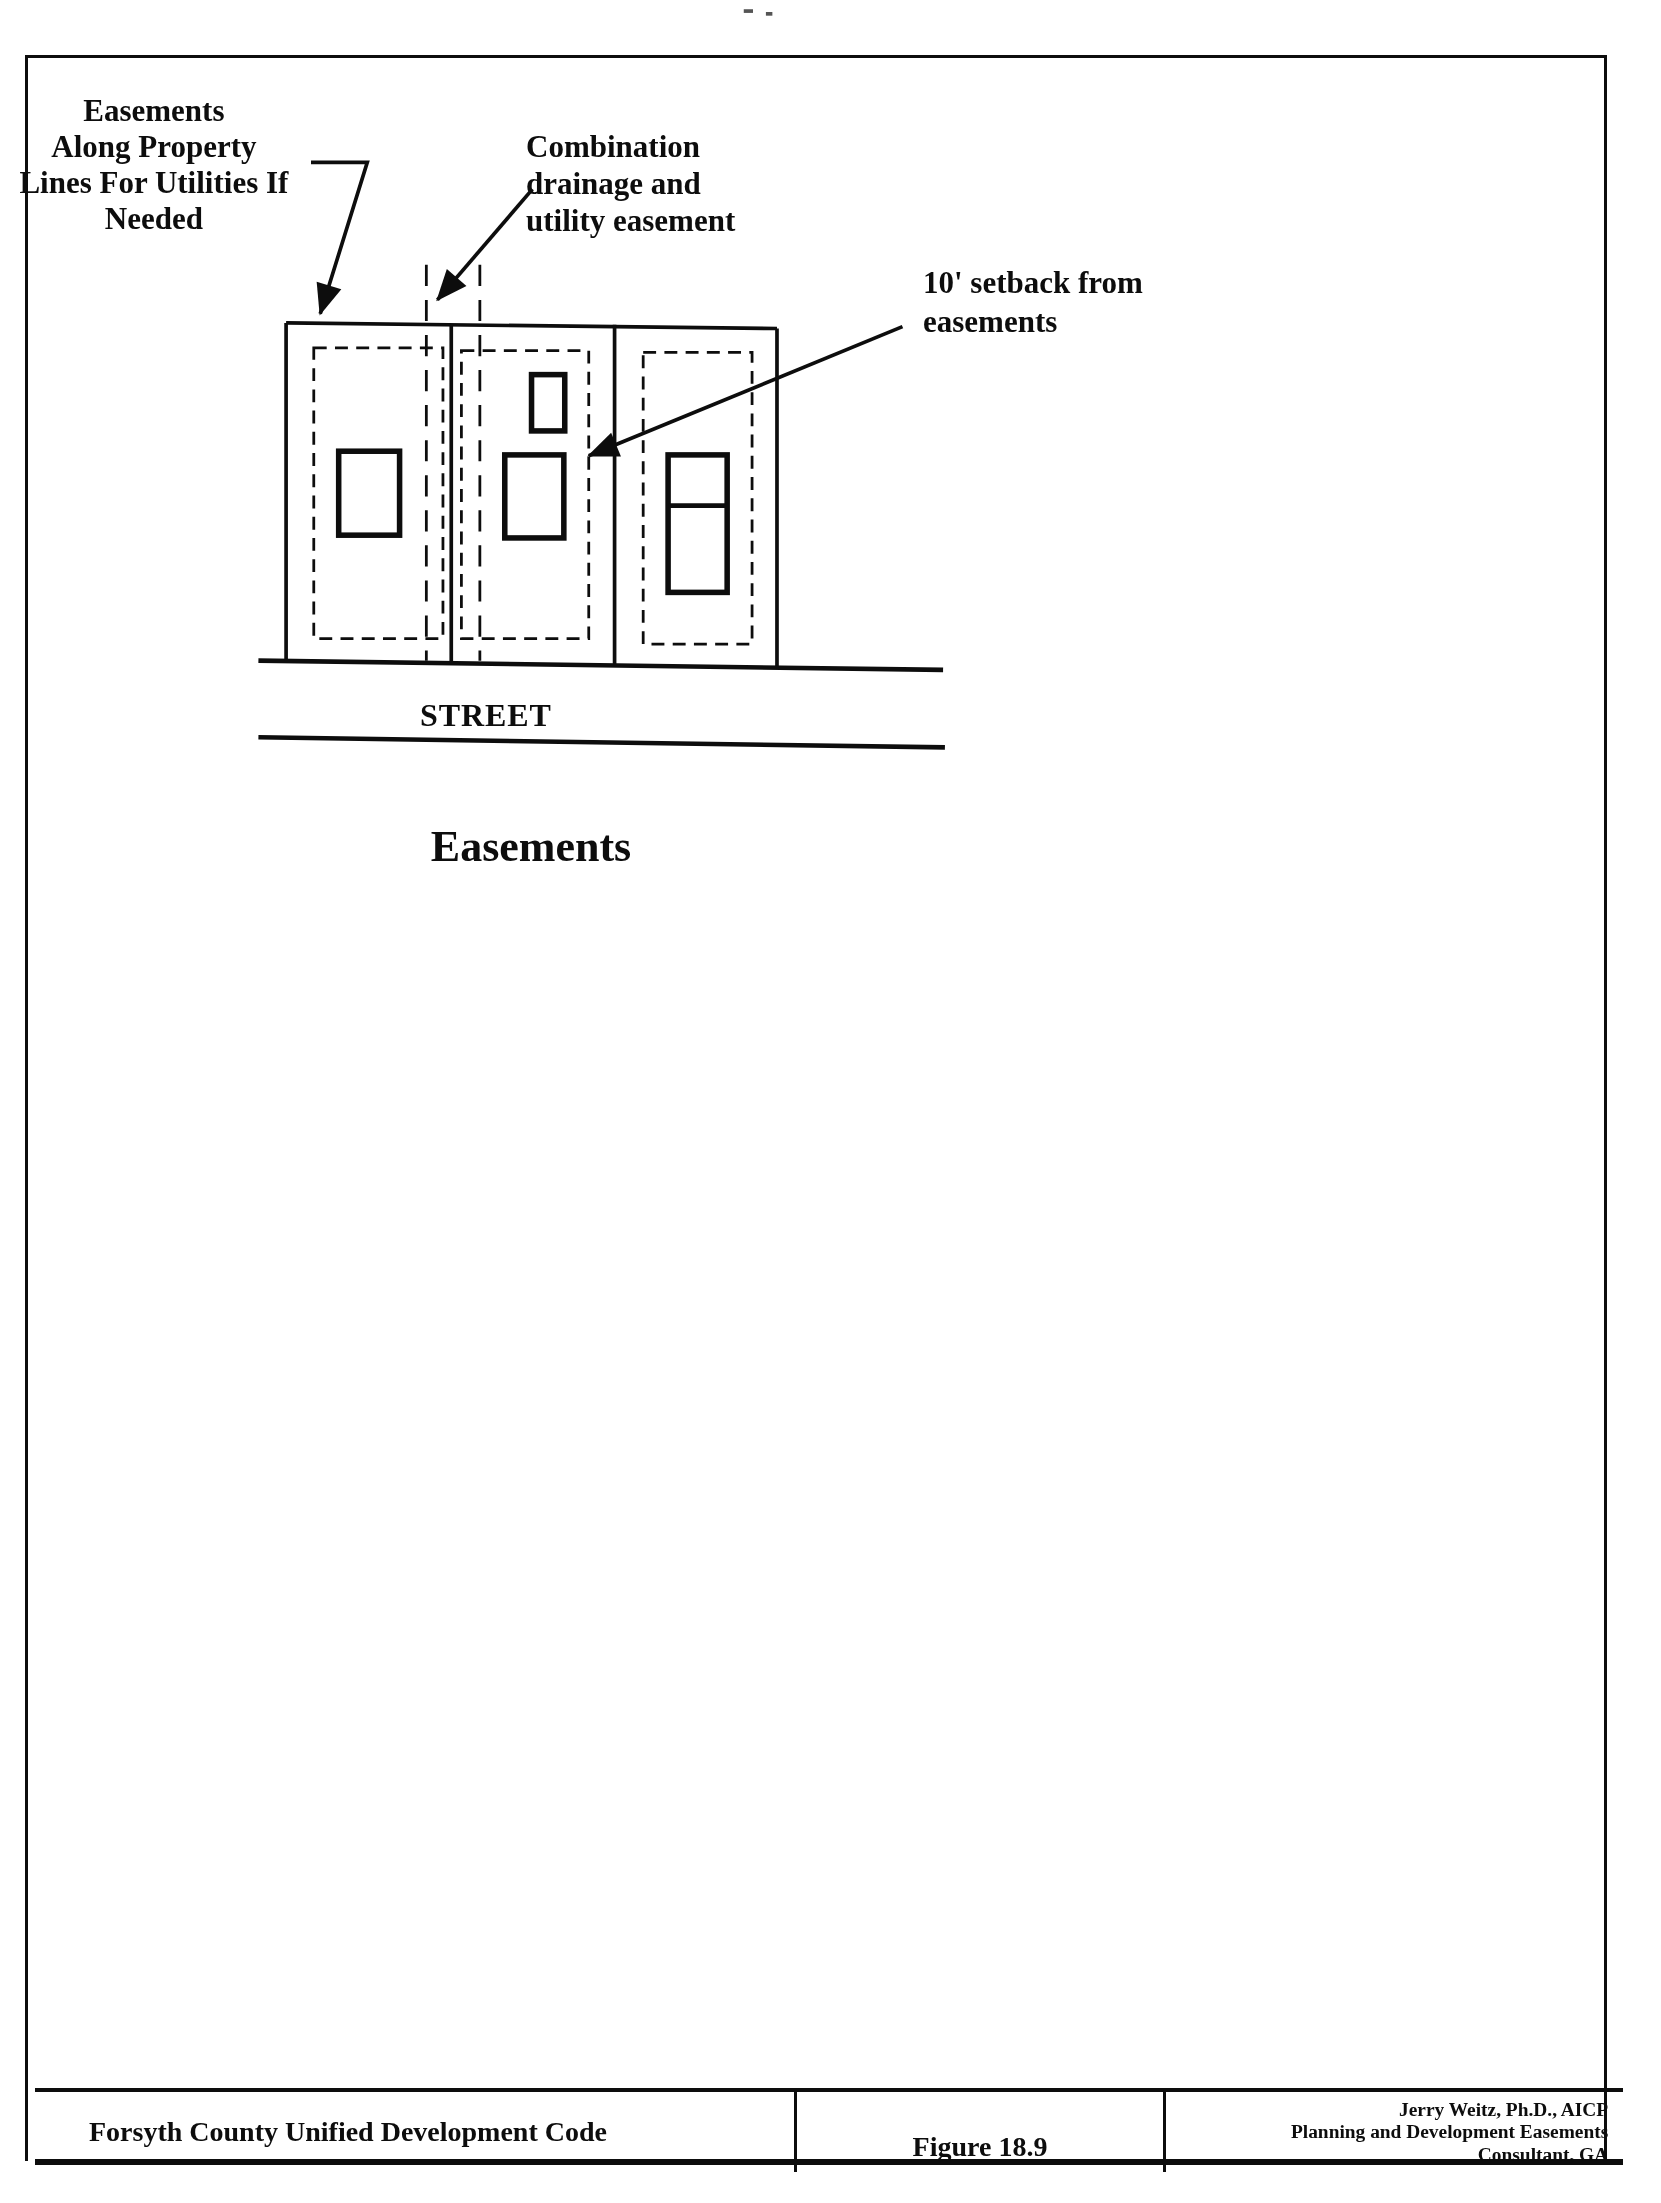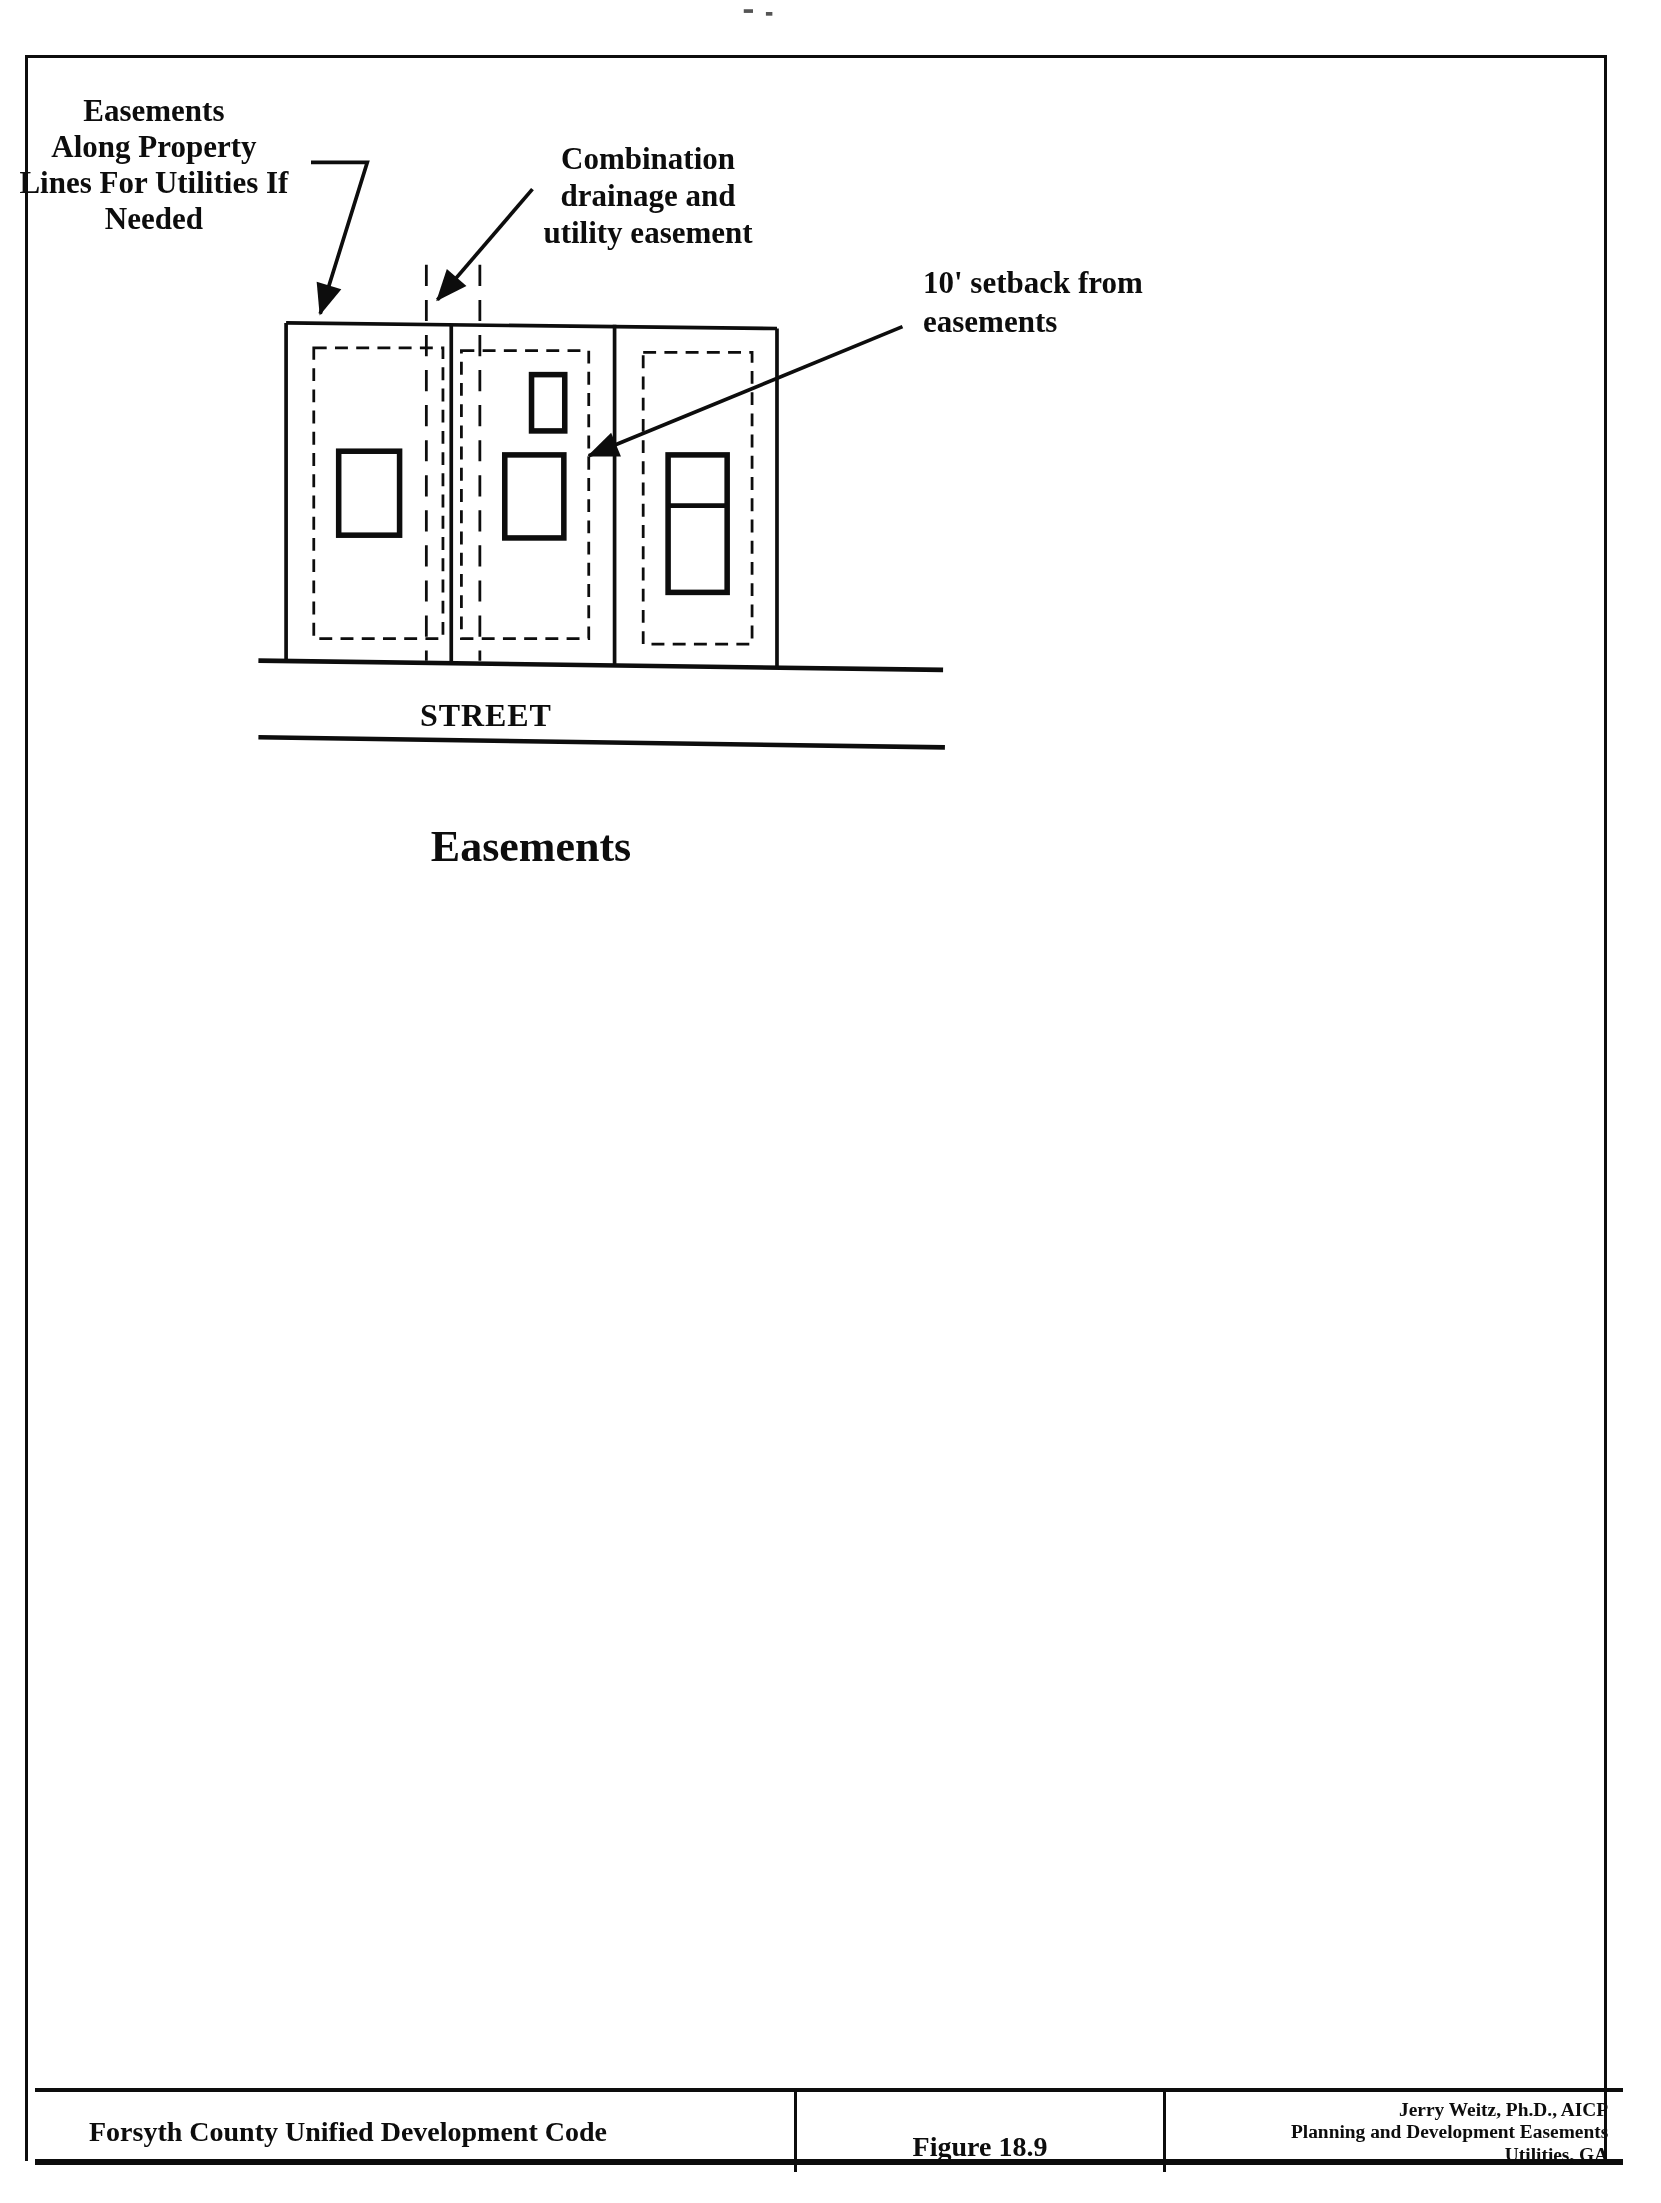--- a/index.html
+++ b/index.html
@@ -6,21 +6,21 @@
   .page{
     position:relative; width:1661px; height:2203px; background:var(--paper,#fff);
     font-family:Liberation Serif, serif; color:var(--ink,#0d0d0d); overflow:hidden;
   }
   .page-border{
     position:absolute; left:25px; top:55px; width:1582px; height:2106px;
     border:3.7px solid var(--ink,#0d0d0d); border-bottom:none; box-sizing:border-box;
   }
   .lbl{ position:absolute; font-weight:bold; white-space:pre-line; }
   .lbl-easements-along{ left:7.4px;   top:93px; width:293px; text-align:center; font-size:31px; line-height:36px; }
-  .lbl-combination    { left:526px; top:140px; width:244px; text-align:center; font-size:31px; line-height:37px; }
+  .lbl-combination    { left:526px; top:128px; width:244px; text-align:left; font-size:31px; line-height:37px; }
   .lbl-setback        { left:923px;top:263px; width:314px; text-align:left;   font-size:31px; line-height:39px; }
   .lbl-street         { left:420px; top:697px; width:231px; text-align:left; font-size:32px; letter-spacing:0.9px; }
   .lbl-caption        { left:388px; top:821px; width:286px; text-align:center; font-size:44px; line-height:52px; }
   .diagram-svg{ position:absolute; left:0; top:0; }
   .footer{
     position:absolute; left:35px; top:2088px; width:1588px; height:77px; box-sizing:border-box;
     border-top:4.6px solid var(--ink,#0d0d0d); border-bottom:6.5px solid var(--ink,#0d0d0d);
     display:grid; grid-template-columns:759px 369px auto;
   }
   .footer-cell{ box-sizing:border-box; }
@@ -113,18 +113,18 @@
   <div class="lbl lbl-street">STREET</div>
 
   <div class="lbl lbl-caption">Easements</div>
 
   <div class="footer">
     <div class="footer-cell footer-doc-title">Forsyth County Unified Development Code</div>
     <div class="footer-cell footer-figure">Figure 18.9</div>
     <div class="footer-cell footer-credit">
       <div>Jerry Weitz, Ph.D., AICP</div>
       <div>Planning and Development Easements</div>
-      <div>Utilities, GA</div>
+      <div>Consultant, GA</div>
     </div>
   </div>
 
 </div>
 
 
 </body></html>

